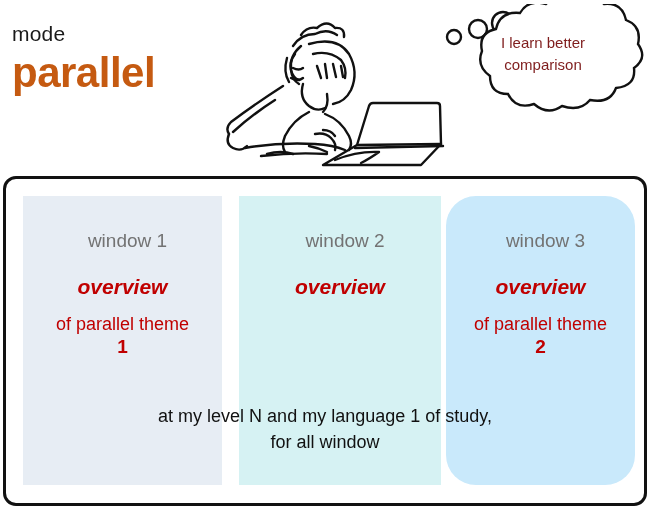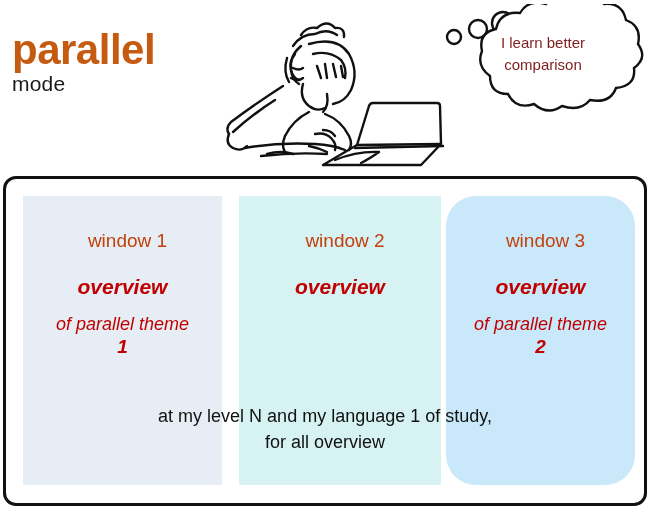--- a/index.html
+++ b/index.html
@@ -92,39 +92,38 @@
     box-sizing: border-box;
     padding-top: 34px;
     text-align: center;
   }
   #panel-1 { left: 17px;  width: 199px; }
   #panel-2 { left: 233px; width: 202px; }
   #panel-3 { left: 440px; width: 189px; border-radius: 30px; }
 
   .panel-title {
     font-size: 19px;
-    color: #c2410c;
+    color: #737373;
     line-height: 1.2;
     padding-left: 10px;
   }
   .panel-heading {
     margin-top: 21px;
     font-size: 21px;
     font-weight: bold;
     color: #C00000;
     line-height: 1.2;
     font-style: italic;
   }
   .panel-sub {
     margin-top: 14px;
     font-size: 18px;
     color: #C00000;
     line-height: 1.25;
     padding: 0 4px;
-    font-style: italic;
   }
   .panel-sub-strong {
     display: block;
     font-weight: bold;
     font-size: 19px;
   }
 
   
   #caption {
     position: absolute;
@@ -137,22 +136,22 @@
     line-height: 1.45;
     pointer-events: none;
   }
 </style>
 </head>
 <body>
 
 <div id="slide">
 
   <div id="header-block">
+    <div id="mode-label">mode</div>
     <div id="mode-value">parallel</div>
-    <div id="mode-label">mode</div>
   </div>
 
   <svg id="illustration" viewBox="0 0 250 170">
     <g fill="none" stroke="#111111" stroke-width="2.4" stroke-linecap="round" stroke-linejoin="round">
 
       <path d="M96 33 q6 -9 16 -7 q10 -9 18 0 q10 -1 9 9"></path>
       <path d="M88 44 q8 -12 22 -12 q12 -6 22 1"></path>
 
       <path d="M104 42 q28 -8 40 10 q10 18 2 36 q-6 12 -18 14"></path>
 
@@ -240,17 +239,17 @@
         <div class="panel-sub">
           <span>of parallel theme</span>
           <span class="panel-sub-strong">2</span>
         </div>
       </div>
 
     </div>
 
     <div id="caption">
       <div>at my level N and my language 1 of study,</div>
-      <div>for all overview</div>
+      <div>for all window</div>
     </div>
   </div>
 
 </div>
 
 </body></html>

